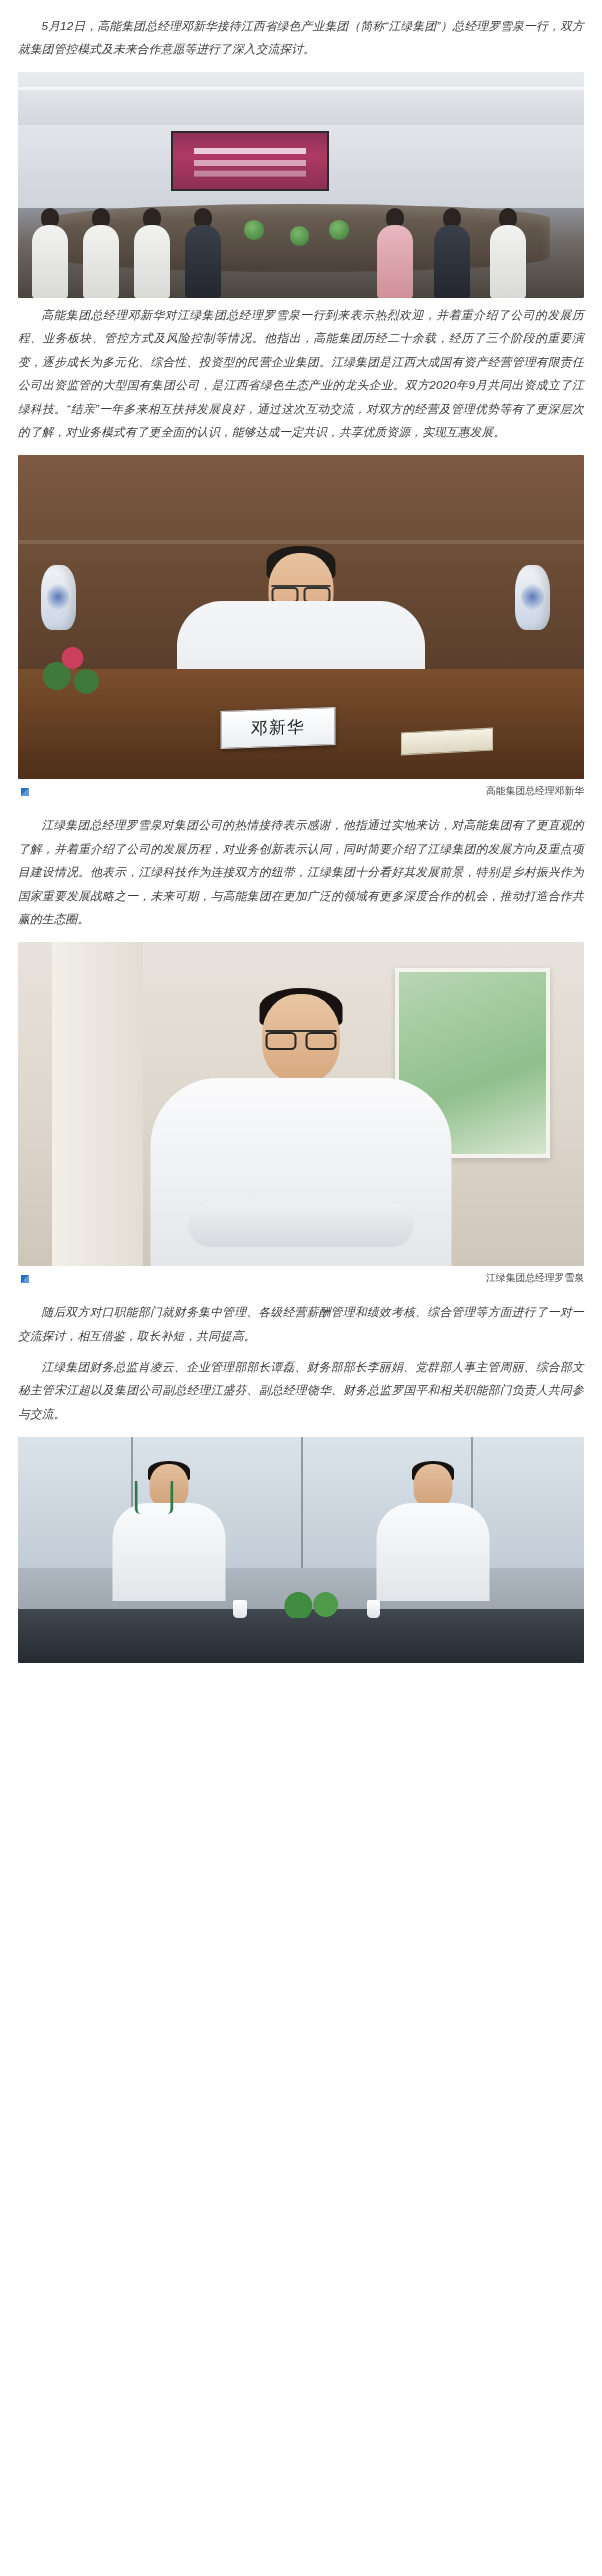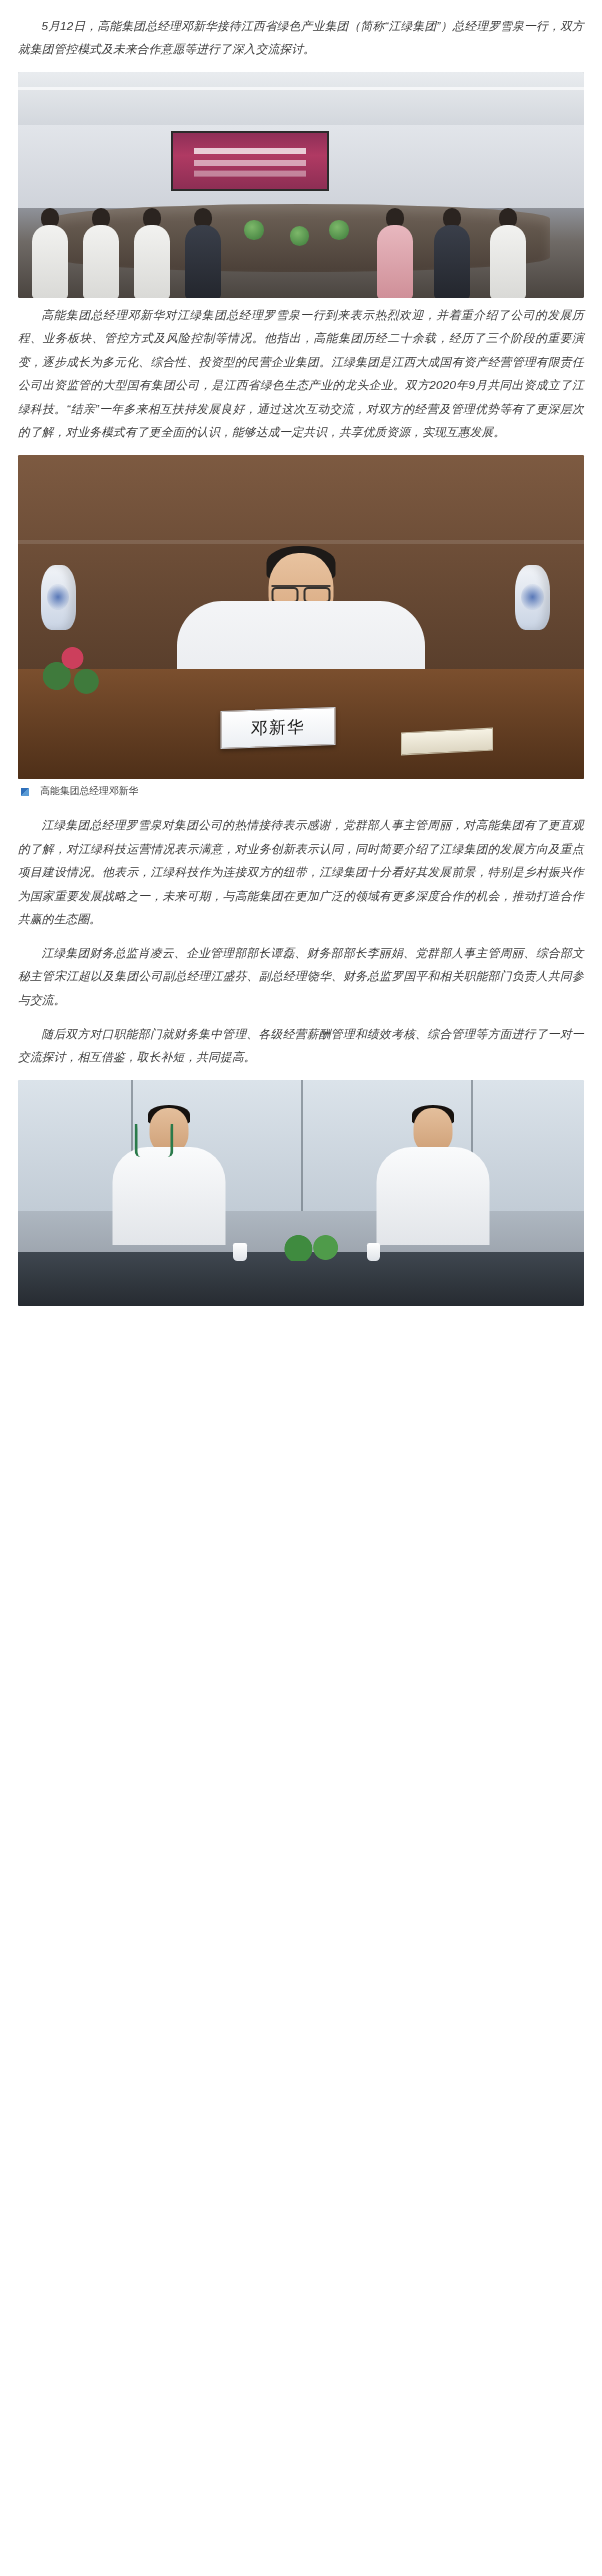--- a/index.html
+++ b/index.html
@@ -41,21 +41,21 @@
     position: relative;
     overflow: hidden;
   }
   .caption {
     font-size: 9.8px;
     color: #444;
     margin: 6px 0 15px 0;
     display: flex;
     align-items: center;
     gap: 11px;
-    justify-content: flex-start;
+    justify-content: space-between;
     padding-left: 3px;
   }
   .cap-mark {
     display: inline-block;
     width: 8.3px;
     height: 8.3px;
     background: linear-gradient(135deg,#2f6fba 0%,#2f6fba 50%,#5a9bd5 50%,#5a9bd5 100%);
     flex: 0 0 auto;
   }
 
@@ -364,26 +364,41 @@
       <div class="flower"></div>
       <div class="book"></div>
       <div class="nameplate">邓新华</div>
     </div>
     <div class="caption">
       <span class="cap-mark"></span>
       <span>高能集团总经理邓新华</span>
     </div>
   </div>
 
-  <p class="para">江绿集团总经理罗雪泉对集团公司的热情接待表示感谢，党群部人事主管周丽，对高能集团有了更直观的了解，对江绿科技运营情况表示满意，对业务创新表示认同，同时简要介绍了江绿集团的发展方向及重点项目建设情况。他表示，江绿科技作为连接双方的纽带，江绿集团十分看好其发展前景，特别是乡村振兴作为国家重要发展战略之一，未来可期，与高能集团在更加广泛的领域有更多深度合作的机会，推动打造合作共赢的生态圈。</p>
-
+  <p class="para">江绿集团总经理罗雪泉对集团公司的热情接待表示感谢，他指通过实地来访，对高能集团有了更直观的了解，并着重介绍了公司的发展历程，对业务创新表示认同，同时简要介绍了江绿集团的发展方向及重点项目建设情况。他表示，江绿科技作为连接双方的纽带，江绿集团十分看好其发展前景，特别是乡村振兴作为国家重要发展战略之一，未来可期，与高能集团在更加广泛的领域有更多深度合作的机会，推动打造合作共赢的生态圈。</p>
+
+  <div class="photo-block">
+    <div class="photo p3">
+      <div class="pillar"></div>
+      <div class="art"></div>
+      <div class="m-hair"></div>
+      <div class="m-head"></div>
+      <div class="m-glasses"></div>
+      <div class="m-body"></div>
+      <div class="m-arm"></div>
+    </div>
+    <div class="caption">
+      <span class="cap-mark"></span>
+      <span>江绿集团总经理罗雪泉</span>
+    </div>
+  </div>
+
+  <p class="para tight">随后双方对口职能部门就财务集中管理、各级经营薪酬管理和绩效考核、综合管理等方面进行了一对一交流探讨，相互借鉴，取长补短，共同提高。</p>
 
   <p class="para">江绿集团财务总监肖凌云、企业管理部部长谭磊、财务部部长李丽娟、党群部人事主管周丽、综合部文秘主管宋江超以及集团公司副总经理江盛芬、副总经理饶华、财务总监罗国平和相关职能部门负责人共同参与交流。</p>
-
-  <p class="para tight">随后双方对口职能部门就财务集中管理、各级经营薪酬管理和绩效考核、综合管理等方面进行了一对一交流探讨，相互借鉴，取长补短，共同提高。</p>
 
   <div class="photo-block">
     <div class="photo p4">
       <div class="win"></div>
       <div class="win-frame" style="left:20%"></div>
       <div class="win-frame" style="left:50%"></div>
       <div class="win-frame" style="left:80%"></div>
       <div class="guy" style="left:16%">
         <div class="ghair"></div>
         <div class="gh"></div>

